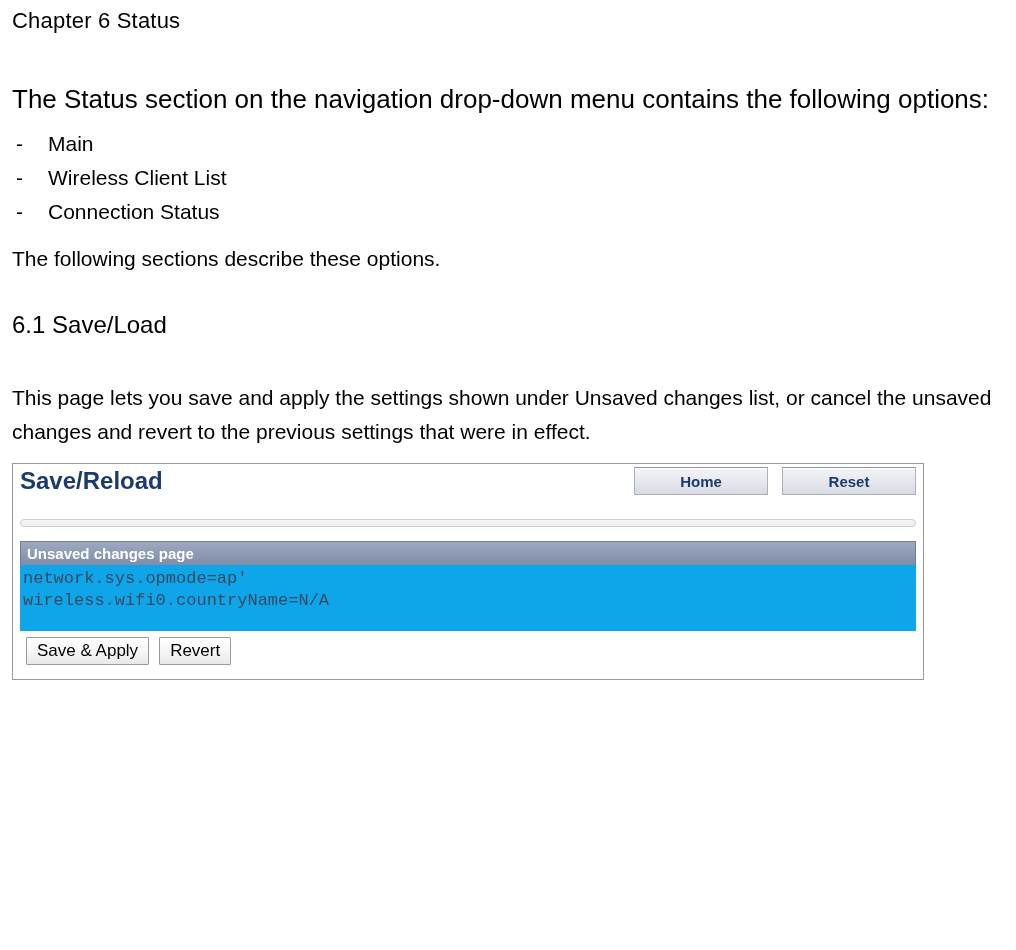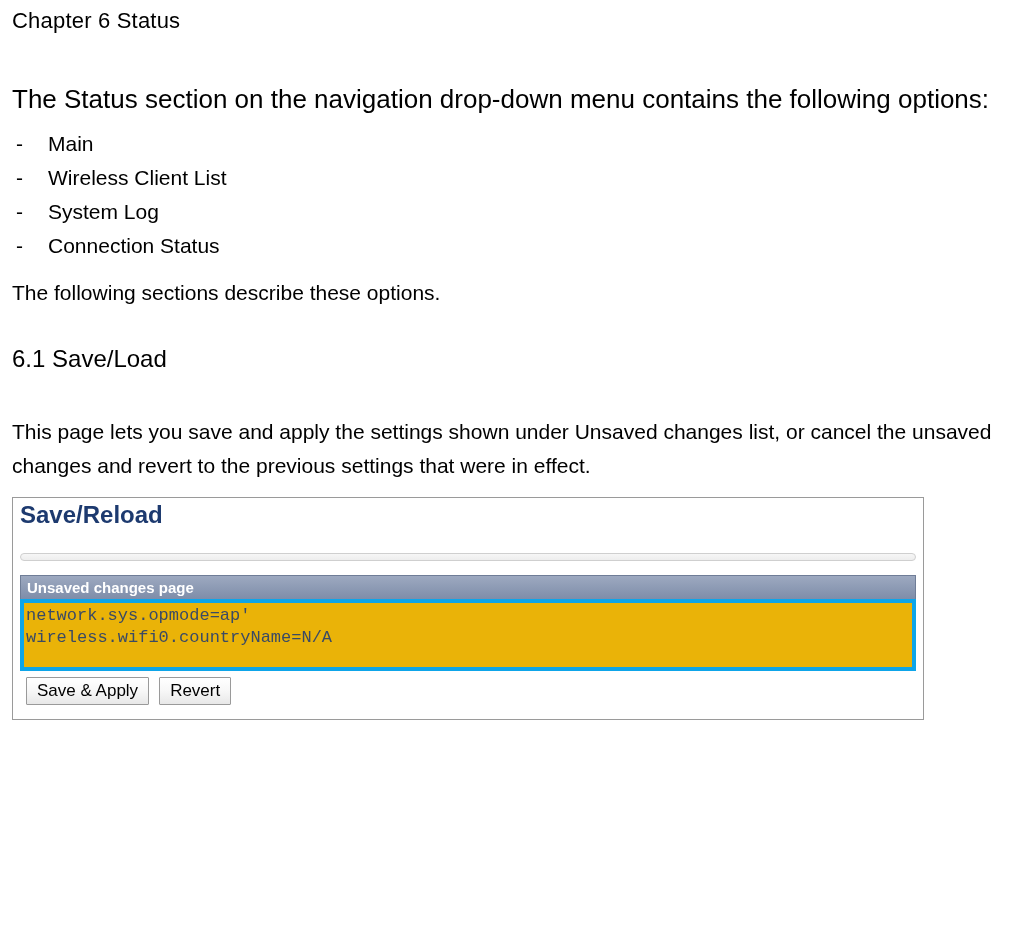--- a/index.html
+++ b/index.html
@@ -110,22 +110,22 @@
     color: #ffffff;
     font-family: Verdana, Arial, sans-serif;
     font-weight: 700;
     font-size: 15px;
     padding: 3px 6px;
     border: 1px solid #6f7d97;
     border-bottom: none;
   }
   .code-box {
     margin: 0 4px 6px 4px;
-    border: 4px solid #0ea5e9;
-    background: #eab308;
+    border: 1px solid #0ea5e9;
+    background: #0ea5e9;
     padding: 2px 2px 18px 2px;
     font-family: "Courier New", monospace;
     font-size: 17px;
     color: #3a4a65;
     line-height: 22px;
     white-space: pre;
   }
   .caution-box {
     margin: 0 4px 54px 4px;
     border: 1px solid #a9a9a9;
@@ -161,33 +161,36 @@
 
 <div class="page">
 
   <h1 class="chapter-title">Chapter 6 Status</h1>
 
   <p class="intro">The Status section on the navigation drop-down menu contains the following options:</p>
 
   <ul class="dash-list">
     <li>Main</li>
     <li>Wireless Client List</li>
-    <li>System Log</li>
     <li>Connection Status</li>
   </ul>
 
   <p class="desc-line">The following sections describe these options.</p>
 
   <h2 class="section-title">6.1 Save/Load</h2>
 
   <p class="section-desc">This page lets you save and apply the settings shown under Unsaved changes list, or cancel the unsaved changes and revert to the previous settings that were in effect.</p>
 
   <div class="panel">
     <div class="panel-top">
       <div class="panel-heading">Save/Reload</div>
+      <div class="top-buttons">
+        <div class="tab-btn">Home</div>
+        <div class="tab-btn">Reset</div>
+      </div>
     </div>
 
     <div class="hr-line"></div>
 
     <div class="band">Unsaved changes page</div>
     <div class="code-box">network.sys.opmode=ap'
 wireless.wifi0.countryName=N/A</div>
 
 
     <div class="bottom-buttons">

